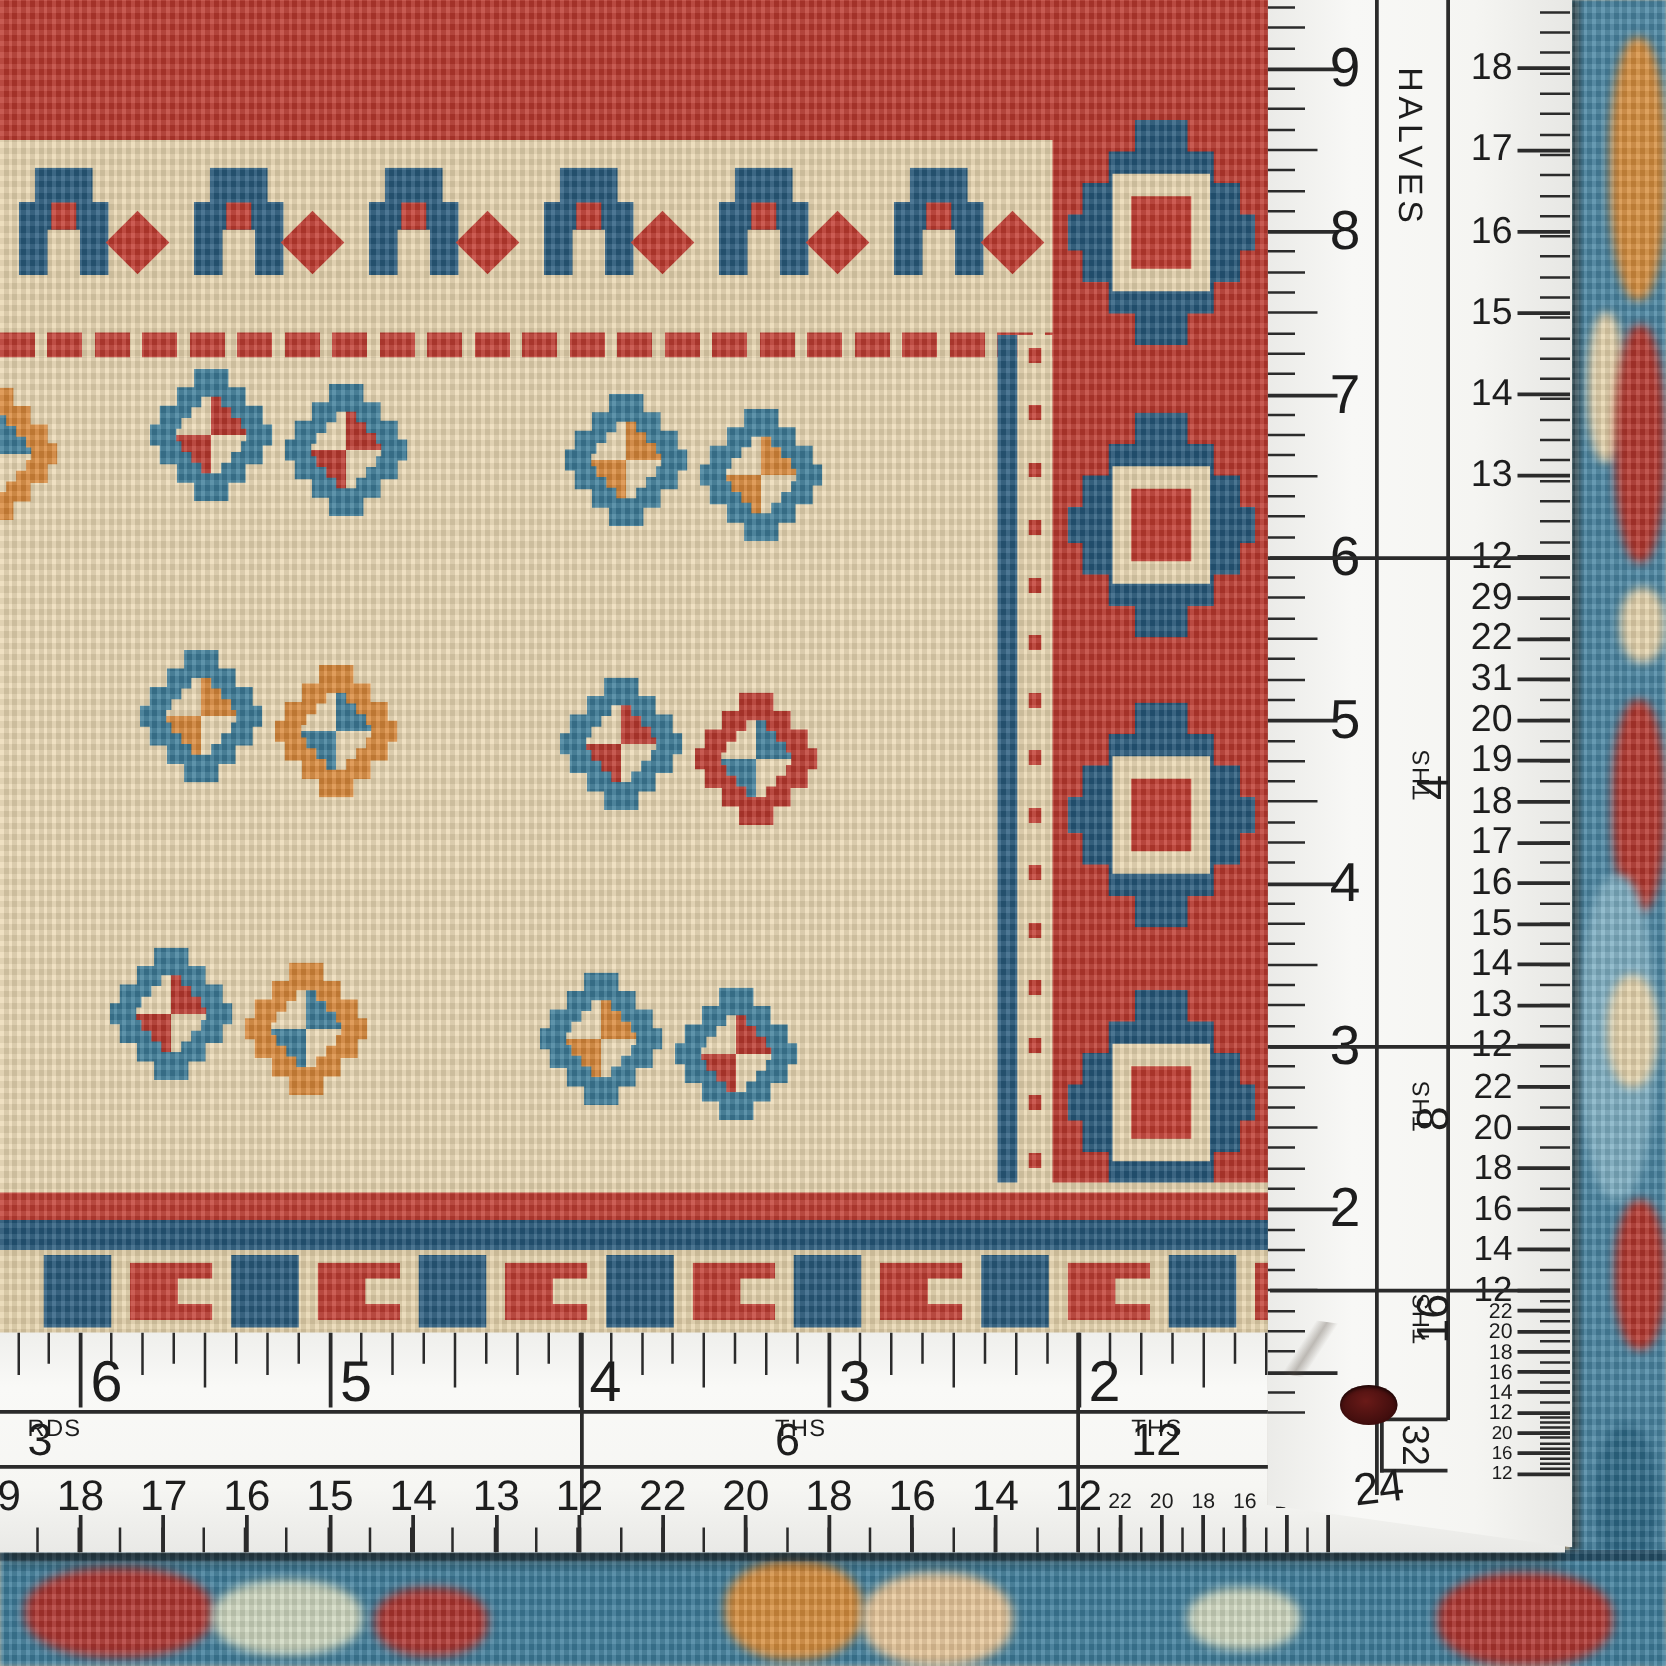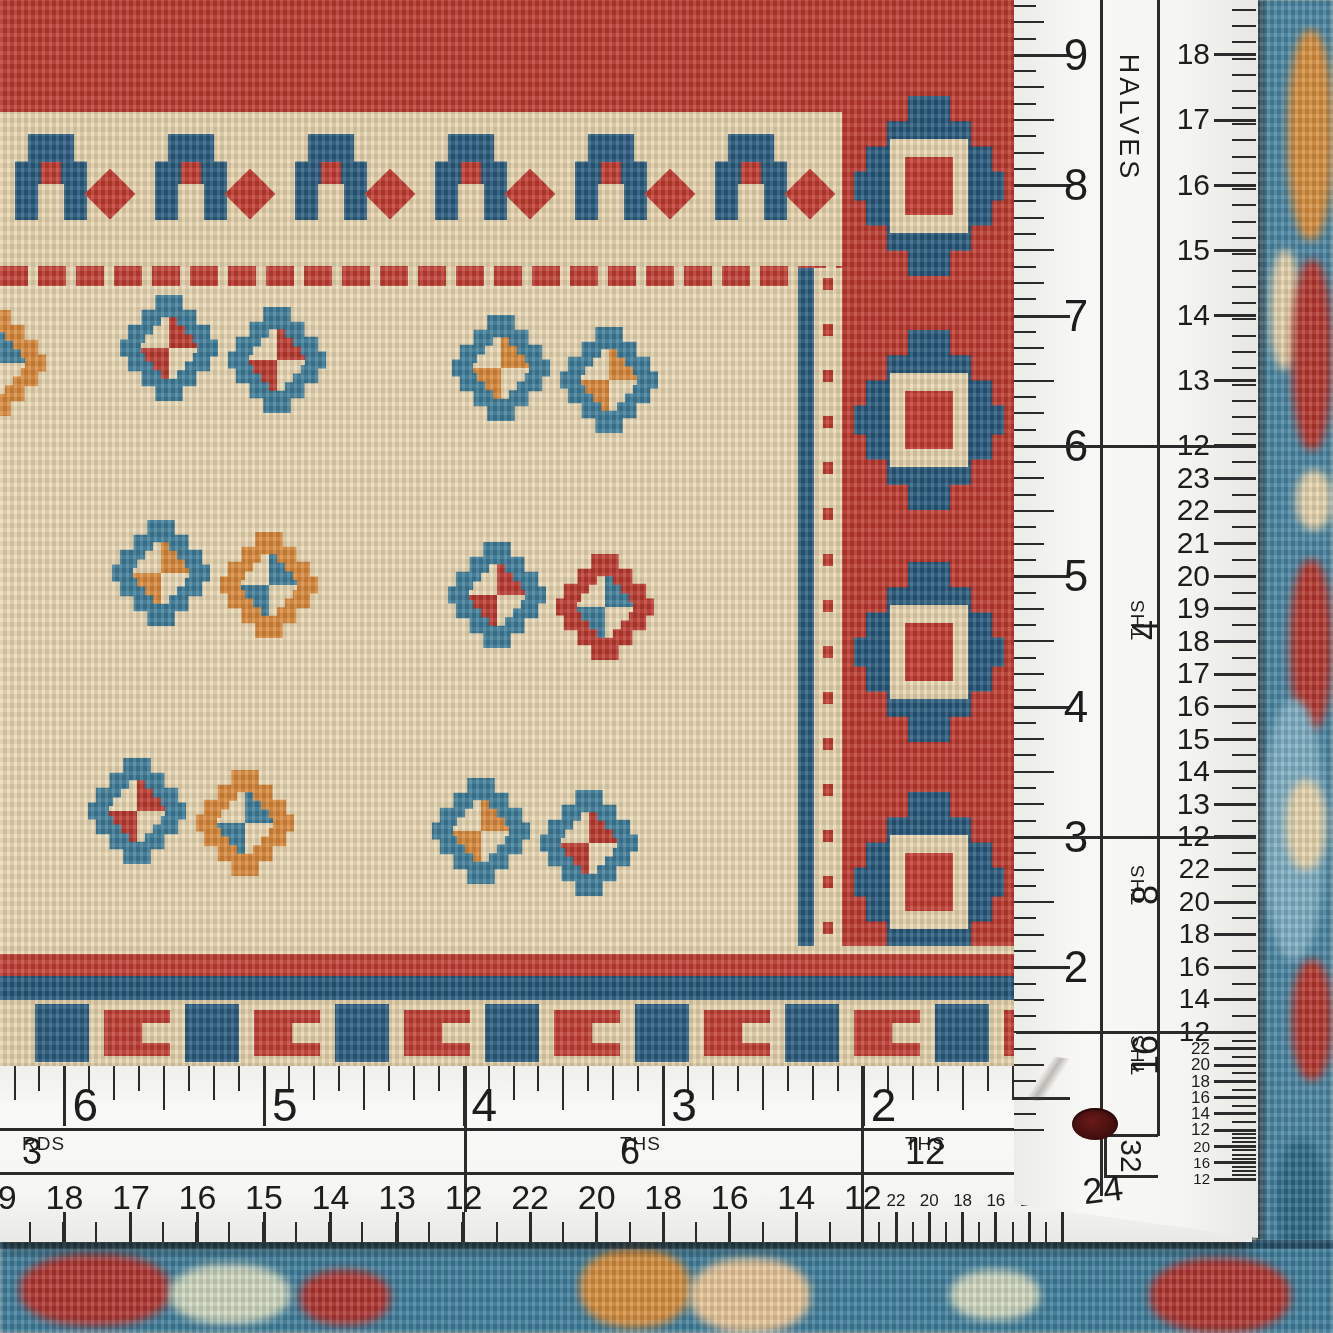--- a/index.html
+++ b/index.html
@@ -520,25 +520,25 @@
       <div class="tick" style="right:2px;top:689.30625px;width:24px;height:2px"></div>
       <div class="tick" style="right:2px;top:705.6px;width:24px;height:2px"></div>
       <div class="tick" style="right:2px;top:721.89375px;width:24px;height:2px"></div>
       <div class="tick" style="right:2px;top:738.1875px;width:24px;height:2px"></div>
       <div class="tick" style="right:2px;top:754.48125px;width:24px;height:2px"></div>
       <div class="tick" style="right:2px;top:770.7750000000001px;width:24px;height:2px"></div>
       <div class="tick" style="right:2px;top:787.06875px;width:24px;height:2px"></div>
       <div class="tick" style="right:2px;top:803.3625px;width:24px;height:2px"></div>
       <div class="tick" style="right:2px;top:819.65625px;width:24px;height:2px"></div>
       <div class="tick" style="right:2px;top:476.98750000000007px;width:42px;height:3px"></div>
-      <div class="rnum" style="right:48px;top:462.88750000000005px;width:54px;text-align:right;font-size:30px">23</div>
+      <div class="rnum" style="right:48px;top:462.88750000000005px;width:54px;text-align:right;font-size:30px">29</div>
       <div class="tick" style="right:2px;top:509.57500000000005px;width:42px;height:3px"></div>
       <div class="rnum" style="right:48px;top:495.475px;width:54px;text-align:right;font-size:30px">22</div>
       <div class="tick" style="right:2px;top:542.1625px;width:42px;height:3px"></div>
-      <div class="rnum" style="right:48px;top:528.0625px;width:54px;text-align:right;font-size:30px">21</div>
+      <div class="rnum" style="right:48px;top:528.0625px;width:54px;text-align:right;font-size:30px">31</div>
       <div class="tick" style="right:2px;top:574.75px;width:42px;height:3px"></div>
       <div class="rnum" style="right:48px;top:560.65px;width:54px;text-align:right;font-size:30px">20</div>
       <div class="tick" style="right:2px;top:607.3375px;width:42px;height:3px"></div>
       <div class="rnum" style="right:48px;top:593.2375px;width:54px;text-align:right;font-size:30px">19</div>
       <div class="tick" style="right:2px;top:639.9250000000001px;width:42px;height:3px"></div>
       <div class="rnum" style="right:48px;top:625.825px;width:54px;text-align:right;font-size:30px">18</div>
       <div class="tick" style="right:2px;top:672.5125px;width:42px;height:3px"></div>
       <div class="rnum" style="right:48px;top:658.4125px;width:54px;text-align:right;font-size:30px">17</div>
       <div class="tick" style="right:2px;top:705.1px;width:42px;height:3px"></div>
       <div class="rnum" style="right:48px;top:691px;width:54px;text-align:right;font-size:30px">16</div>

